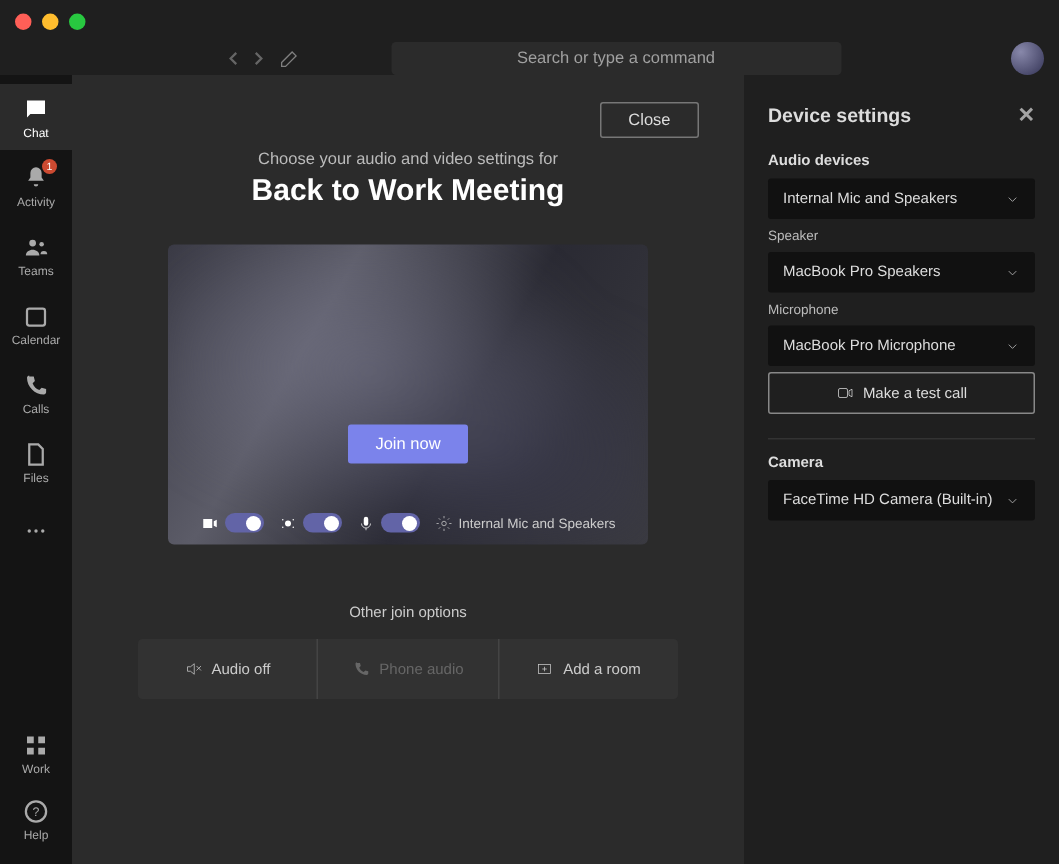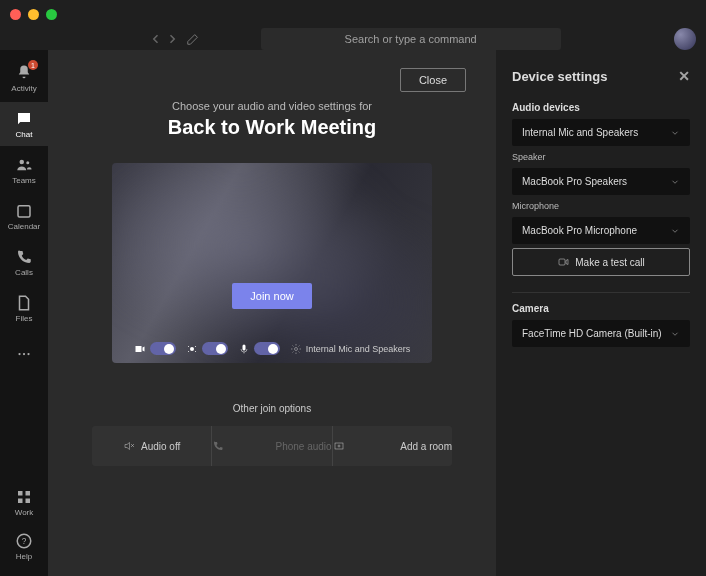--- a/index.html
+++ b/index.html
@@ -31,21 +31,21 @@
   .join { position:absolute; top: 120px; background:#7b83eb; color:#fff; border:none; font-size:11px; padding:7px 18px; border-radius:2px; cursor:pointer;}
   .controls { position:absolute; bottom:8px; display:flex; align-items:center; gap:10px; font-size:9px; color:#ccc; }
   .ctrl { display:flex; align-items:center; gap:4px; }
   .toggle { width:26px; height:13px; background:#6264a7; border-radius:7px; position:relative; cursor:pointer;}
   .toggle::after { content:''; width:10px; height:10px; background:#fff; border-radius:50%; position:absolute; right:2px; top:1.5px;}
   .devtxt { display:flex; align-items:center; gap:4px; cursor:pointer;}
   .other-label { font-size:10px; color:#ccc; margin-top: 40px; }
   .options { display:flex; margin-top:12px; width:360px; background:#323232; border-radius:3px; }
   .opt { flex:1; display:flex; align-items:center; justify-content:center; gap:6px; font-size:10px; color:#ccc; padding:14px 0; cursor:pointer;}
   .opt.disabled { color:#666; }
-  .opt + .opt { border-left:1px solid #444;justify-content:space-between; }
+  .opt + .opt { border-left:1px solid #444; }
   .panel { width: 210px; background:#1f1f1f; padding: 18px 16px; font-size:11px; color:#ddd; }
   .panel-head { display:flex; align-items:center; justify-content:space-between; font-size:13px; font-weight:600; margin-bottom:18px;}
   .panel-head .x { cursor:pointer; opacity:.7; font-size:14px;}
   .plabel { font-size:10px; font-weight:600; margin-top:10px; margin-bottom:6px;}
   .plabel.sub { font-weight:400; color:#bbb; font-size:9px; margin-top:6px;}
   .select { width:100%; background:#111; border:none; padding:8px 10px; font-size:10px; color:#ddd; display:flex; justify-content:space-between; align-items:center; border-radius:2px; cursor:pointer;}
   .testcall { width:100%; border:1px solid #888; background:transparent; color:#ddd; padding:7px; font-size:10px; border-radius:2px; margin-top:4px; display:flex; align-items:center; justify-content:center; gap:6px; cursor:pointer;}
   hr.sep { border:none; border-top:1px solid #333; margin:16px 0 6px;}
   svg { fill: currentColor; }
 </style>
@@ -71,32 +71,32 @@
   </div>
   <svg class="compose" viewBox="0 0 16 16">
       <path d="M2 11l8-8 3 3-8 8H2v-3z" stroke="#aaa" fill="none"></path>
     </svg>
   <div class="search">Search or type a command</div>
   <div class="avatar"></div>
 </div>
 
 <div class="shell">
   <div class="rail">
+    <div class="rail-item active">
+      <svg viewBox="0 0 24 24">
+          <path d="M4 4h16v12H7l-3 3V4z"></path>
+        </svg>
+      <span>Chat</span>
+    </div>
     <div class="rail-item">
       <svg viewBox="0 0 24 24">
           <path d="M12 2a5 5 0 00-5 5v4l-2 3h14l-2-3V7a5 5 0 00-5-5zm-2 15a2 2 0 004 0h-4z"></path>
         </svg>
       <span class="badge">1</span>
       <span>Activity</span>
-    </div>
-    <div class="rail-item active">
-      <svg viewBox="0 0 24 24">
-          <path d="M4 4h16v12H7l-3 3V4z"></path>
-        </svg>
-      <span>Chat</span>
     </div>
     <div class="rail-item">
       <svg viewBox="0 0 24 24">
           <circle cx="9" cy="8" r="3"></circle>
           <circle cx="17" cy="9" r="2"></circle>
           <path d="M3 19c0-3 3-5 6-5s6 2 6 5H3zm13-1c0-2 1-3 3-3s3 1 3 3h-6z"></path>
         </svg>
       <span>Teams</span>
     </div>
     <div class="rail-item">

